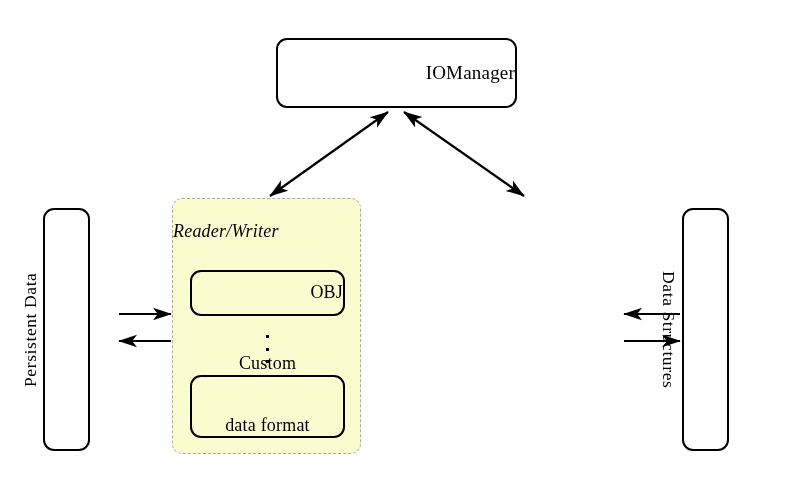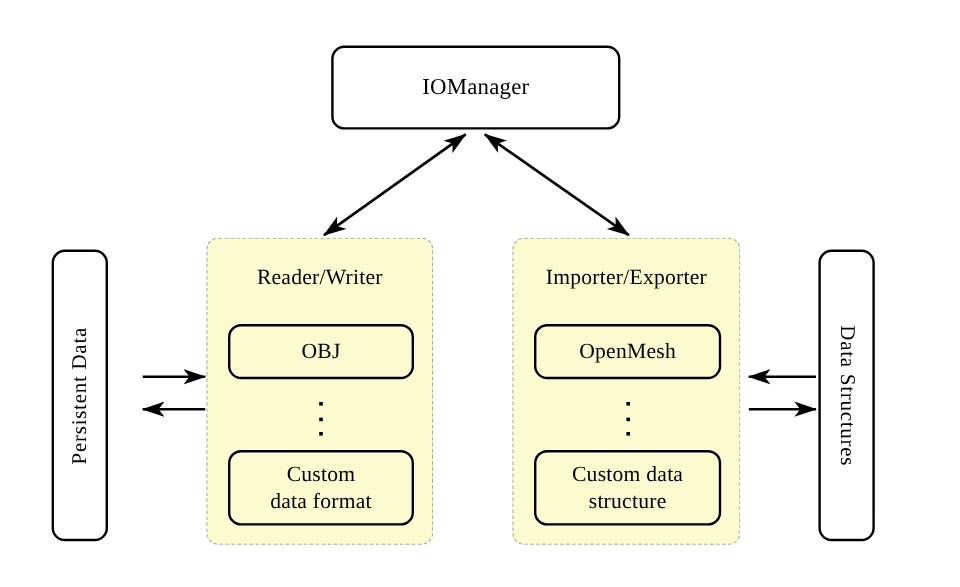--- a/index.html
+++ b/index.html
@@ -20,44 +20,45 @@
 
   
   .node {
     position: absolute;
     box-sizing: border-box;
     border: 2.6px solid #000000;
     border-radius: 11px;
     background: #ffffff;
     display: flex;
     align-items: center;
-    justify-content: center;
+    justify-content: flex-end;
     text-align: center;
     color: #000000;
   }
 
   .node.filled {
     background: #fbfbd0;
   }
 
   .group {
     position: absolute;
     box-sizing: border-box;
     border: 1.6px dashed #a9a9a0;
     border-radius: 10px;
     background: #fbfbd0;
   }
 
   .group-title {
     position: absolute;
     left: 0;
     right: 0;
-    text-align: center;
+    text-align: left;
     color: #000000;
     white-space: nowrap;
+    font-style: italic;
   }
 
   
   .vert-label {
     white-space: nowrap;
     line-height: 1;
   }
   .vert-label.ccw { transform: rotate(-90deg); }
   .vert-label.cw  { transform: rotate(90deg); }
 
@@ -138,39 +139,20 @@
     <div class="node filled t-leaf" style="left:17px; top:71px; width:155px; height:46px;">
       <span>OBJ</span>
     </div>
 
     <div class="vdots" style="left:92px; top:136px; width:4px; height:28px;">
       <i></i>
         <i></i>
         <i></i>
     </div>
 
-    <div class="node filled t-leaf" style="left:17px; top:176px; width:155px; height:63px; flex-direction:column;">
+    <div class="node filled t-leaf" style="left:17px; top:176px; width:155px; height:63px; flex-direction:column;gap:41px;">
       <span>Custom</span>
       <span>data format</span>
     </div>
   </div>
 
-  <div class="group" style="left:427px; top:198px; width:190px; height:256px;">
-
-    <div class="group-title t-group" style="top:22px;">Importer/Exporter</div>
-
-    <div class="node filled t-leaf" style="left:17px; top:71px; width:156px; height:46px;">
-      <span>OpenMesh</span>
-    </div>
-
-    <div class="vdots" style="left:93px; top:136px; width:4px; height:28px;">
-      <i></i>
-        <i></i>
-        <i></i>
-    </div>
-
-    <div class="node filled t-leaf" style="left:17px; top:176px; width:156px; height:63px; flex-direction:column;">
-      <span>Custom data</span>
-      <span>structure</span>
-    </div>
-  </div>
 
 </div>
 
 </body></html>

